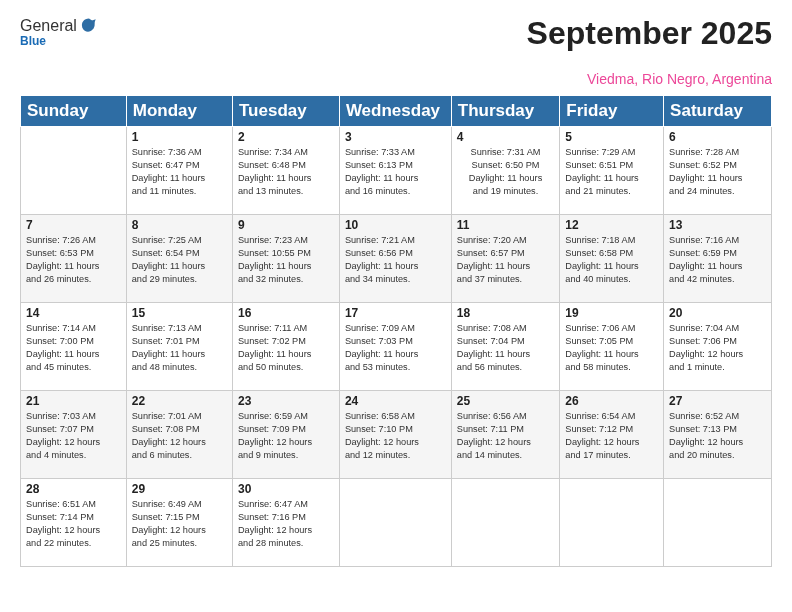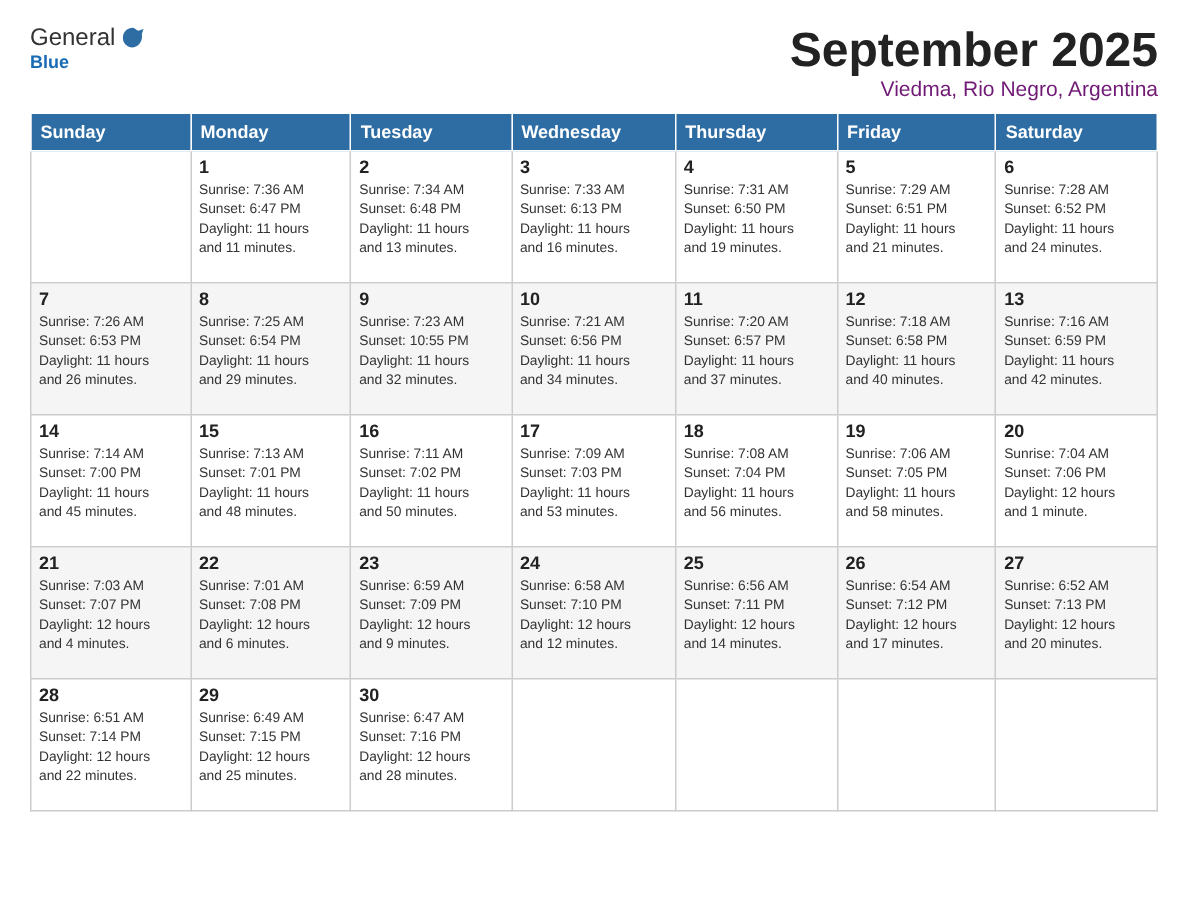--- a/index.html
+++ b/index.html
@@ -38,31 +38,32 @@
       text-align: right;
     }
     .month-title {
       font-size: 32px;
       font-weight: bold;
       color: #222;
       line-height: 1.1;
     }
     .subtitle {
       font-size: 14px;
-      color: #701a75;
+      color: #ec4899;
+      margin-top: 20px;
     }
     .calendar {
       width: 100%;
       border-collapse: collapse;
       flex: 1;
     }
     .calendar thead tr th {
       background: #2e6da4;
       color: #fff;
-      font-size: 12px;
+      font-size: 17px;
       font-weight: bold;
       padding: 5px 6px;
       text-align: left;
       border: 1px solid #fff;
     }
     .calendar tbody tr td {
       vertical-align: top;
       border: 1px solid #ccc;
       padding: 3px 5px;
       font-size: 9.5px;
@@ -146,21 +147,21 @@
           </td>
           <td>
             <span class="day-num">3</span>
             <div class="day-info" style="white-space: pre-line;">Sunrise: 7:33 AM
 Sunset: 6:13 PM
 Daylight: 11 hours
 and 16 minutes.</div>
           </td>
           <td>
             <span class="day-num">4</span>
-            <div class="day-info" style="white-space: pre-line;">Sunrise: 7:31 AM
+            <div class="day-info" style="white-space: pre-line; text-align: center;">Sunrise: 7:31 AM
 Sunset: 6:50 PM
 Daylight: 11 hours
 and 19 minutes.</div>
           </td>
           <td>
             <span class="day-num">5</span>
             <div class="day-info" style="white-space: pre-line;">Sunrise: 7:29 AM
 Sunset: 6:51 PM
 Daylight: 11 hours
 and 21 minutes.</div>

